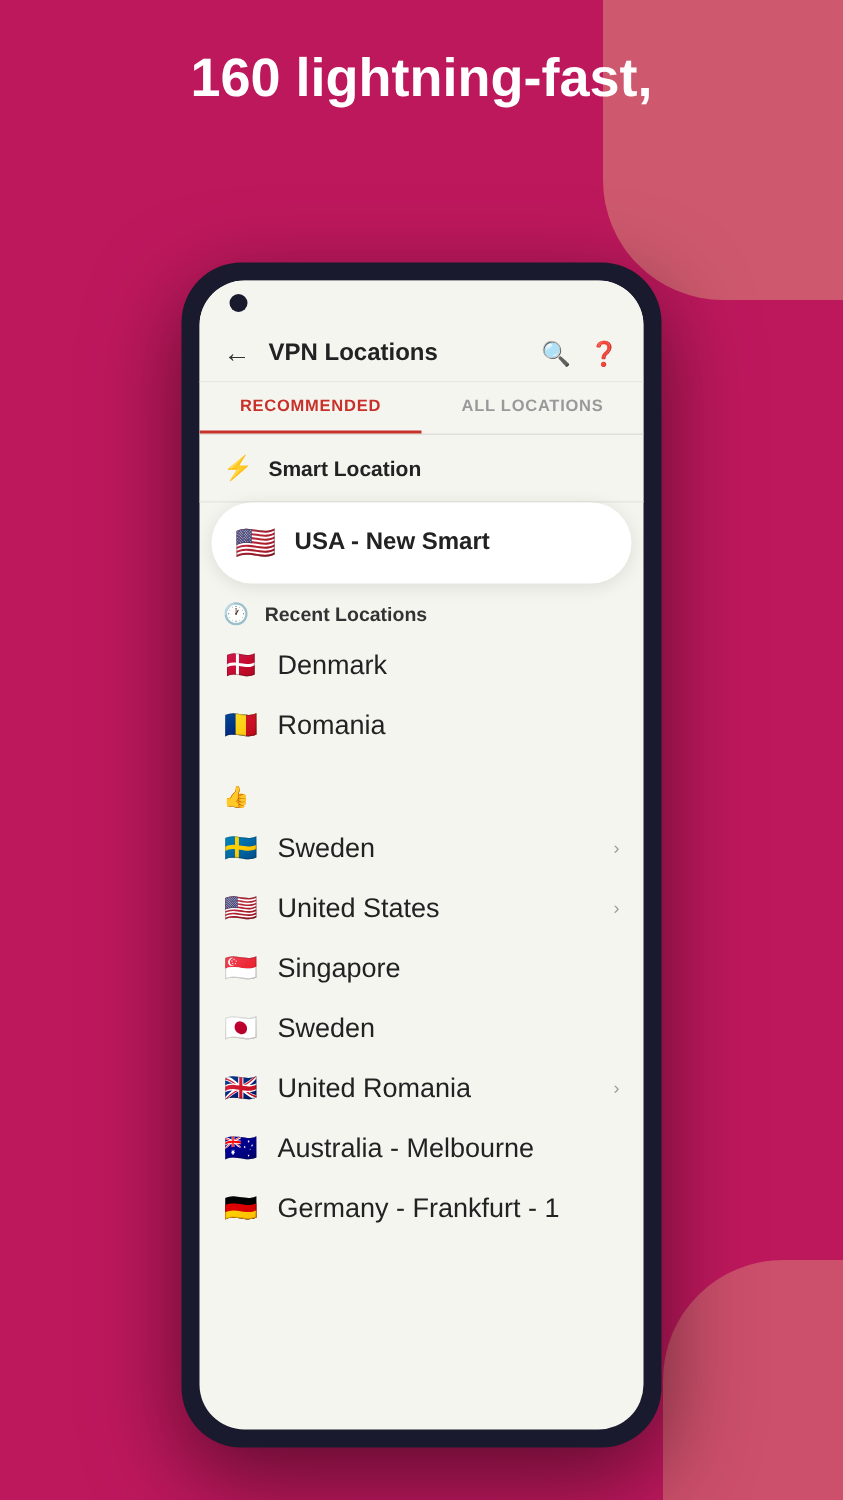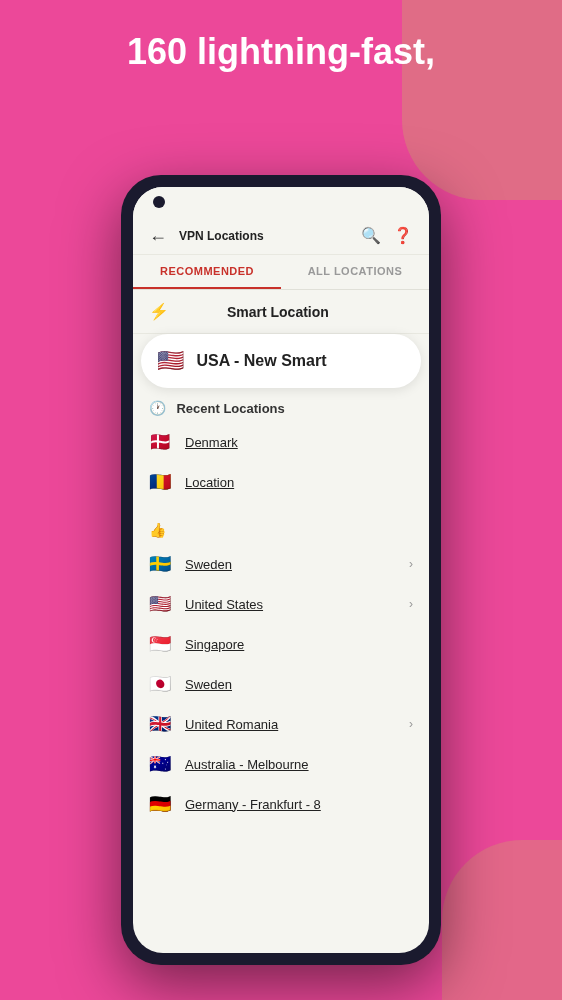--- a/index.html
+++ b/index.html
@@ -10,21 +10,21 @@
       overflow: hidden;
       font-family: 'Segoe UI', Arial, sans-serif;
       background: #c8312a;
       position: relative;
     }
 
     .bg-container {
       width: 562px;
       height: 1000px;
       position: relative;
-      background: #ec4899;
+      background: #be185d;
     }
 
     
     .bg-corner-top-right {
       position: absolute;
       top: 0;
       right: 0;
       width: 160px;
       height: 200px;
       background: #d9857a;
@@ -115,21 +115,21 @@
       gap: 12px;
     }
 
     .back-arrow {
       font-size: 18px;
       color: #333;
       cursor: pointer;
     }
 
     .app-title {
-      font-size: 12px;
+      font-size: 16px;
       font-weight: 600;
       color: #222;
     }
 
     .app-header-right {
       display: flex;
       align-items: center;
       gap: 12px;
     }
 
@@ -176,21 +176,20 @@
 
     .lightning-icon {
       color: #555;
       font-size: 16px;
     }
 
     .smart-location-text {
       font-size: 14px;
       font-weight: 600;
       color: #222;
-      margin-left: 48px;
     }
 
     
     .active-location {
       display: flex;
       align-items: center;
       gap: 12px;
       padding: 14px 16px;
       background: white;
       margin: 0 8px;
@@ -247,24 +246,23 @@
       gap: 12px;
     }
 
     .flag {
       font-size: 18px;
       width: 24px;
       text-align: center;
     }
 
     .location-name {
-      font-size: 13px;
+      font-size: 18px;
       color: #222;
       font-weight: 400;
-      text-decoration: underline;
     }
 
     .chevron {
       font-size: 12px;
       color: #999;
     }
 
     .section-spacer {
       height: 8px;
     }
@@ -329,21 +327,21 @@
         <div class="location-row">
           <div class="location-row-left">
             <span class="flag">🇩🇰</span>
             <span class="location-name">Denmark</span>
           </div>
         </div>
 
         <div class="location-row">
           <div class="location-row-left">
             <span class="flag">🇷🇴</span>
-            <span class="location-name">Location</span>
+            <span class="location-name">Romania</span>
           </div>
         </div>
 
         <div class="section-spacer"></div>
 
         <div class="section-header">
           <span class="section-icon">👍</span>
         </div>
 
         <div class="location-row">
@@ -387,20 +385,20 @@
         <div class="location-row">
           <div class="location-row-left">
             <span class="flag">🇦🇺</span>
             <span class="location-name">Australia - Melbourne</span>
           </div>
         </div>
 
         <div class="location-row">
           <div class="location-row-left">
             <span class="flag">🇩🇪</span>
-            <span class="location-name">Germany - Frankfurt - 8</span>
+            <span class="location-name">Germany - Frankfurt - 1</span>
           </div>
         </div>
 
       </div>
     </div>
   </div>
 </div>
 
 </body></html>

